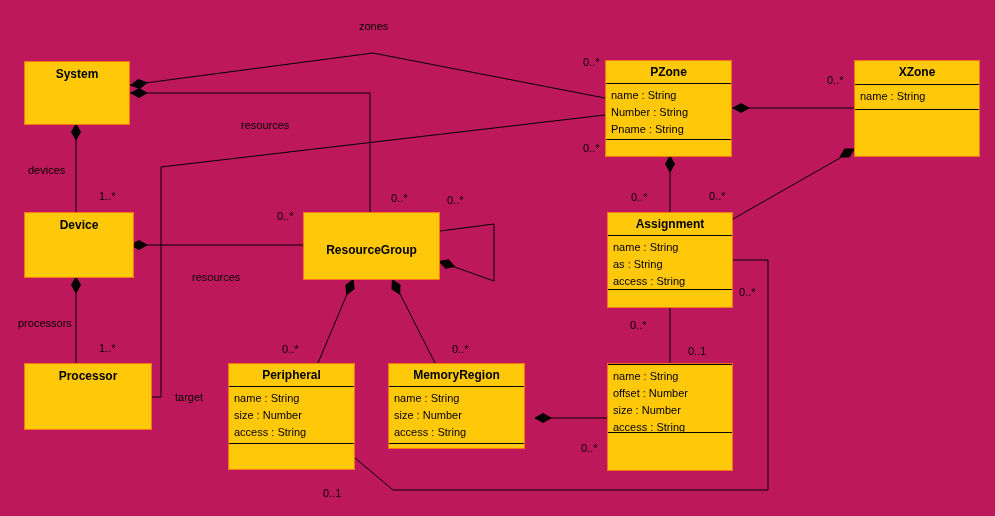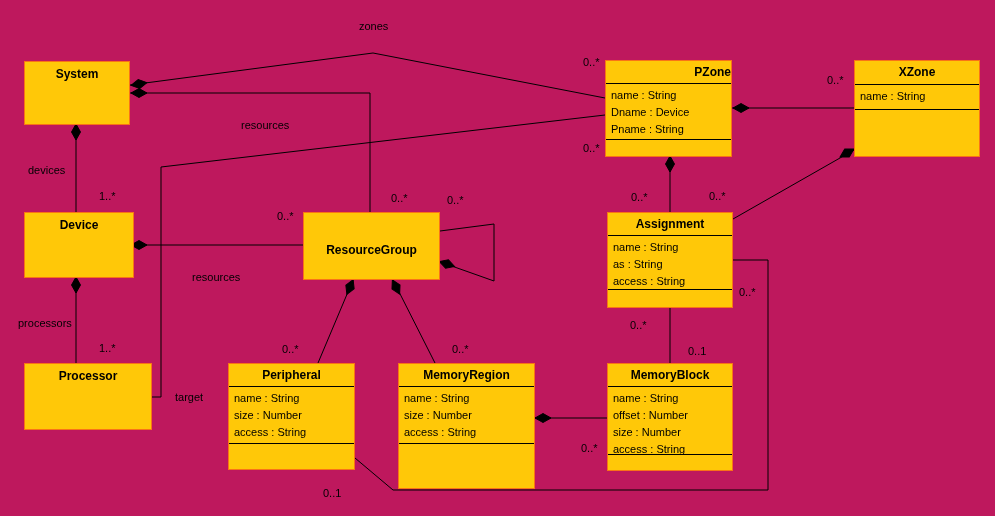--- a/index.html
+++ b/index.html
@@ -83,24 +83,24 @@
       <div class="uml-class" style="left: 24px; top: 212px; width: 110px; height: 66px;">
         <div class="uml-title" style="padding-top: 5px;">Device</div>
       </div>
       <div class="uml-class" style="left: 24px; top: 363px; width: 128px; height: 67px;">
         <div class="uml-title" style="padding-top: 5px;">Processor</div>
       </div>
       <div class="uml-class" style="left: 303px; top: 212px; width: 137px; height: 68px;">
         <div class="uml-title" style="padding-top: 5px; margin-top: 25px;">ResourceGroup</div>
       </div>
       <div class="uml-class" style="left: 605px; top: 60px; width: 127px; height: 97px;">
-        <div class="uml-title" style="height: 22px; line-height: 22px; text-align: right;">PZone</div>
+        <div class="uml-title" style="height: 22px; line-height: 22px;">PZone</div>
         <div class="uml-attrs" style="height: 57px;">
           <div class="uml-attr">name : String</div>
-          <div class="uml-attr">Dname : Device</div>
+          <div class="uml-attr">Number : String</div>
           <div class="uml-attr">Pname : String</div>
         </div>
         <div class="uml-ops"></div>
       </div>
       <div class="uml-class" style="left: 854px; top: 60px; width: 126px; height: 97px;">
         <div class="uml-title" style="height: 23px; line-height: 23px;">XZone</div>
         <div class="uml-attrs" style="height: 26px;">
           <div class="uml-attr">name : String</div>
         </div>
         <div class="uml-ops"></div>
@@ -116,31 +116,30 @@
       </div>
       <div class="uml-class" style="left: 228px; top: 363px; width: 127px; height: 107px;">
         <div class="uml-title" style="height: 22px; line-height: 22px;">Peripheral</div>
         <div class="uml-attrs" style="height: 58px;">
           <div class="uml-attr">name : String</div>
           <div class="uml-attr">size : Number</div>
           <div class="uml-attr">access : String</div>
         </div>
         <div class="uml-ops"></div>
       </div>
-      <div class="uml-class" style="left: 398px; top: 363px; width: 137px; height: 126px;">
+      <div class="uml-class" style="left: 388px; top: 363px; width: 137px; height: 86px;">
         <div class="uml-title" style="height: 22px; line-height: 22px;">MemoryRegion</div>
         <div class="uml-attrs" style="height: 58px;">
           <div class="uml-attr">name : String</div>
           <div class="uml-attr">size : Number</div>
           <div class="uml-attr">access : String</div>
         </div>
         <div class="uml-ops"></div>
       </div>
       <div class="uml-class" style="left: 607px; top: 363px; width: 126px; height: 108px;">
-        <div class="uml-title" style="height: 22px; line-height: 22px;">MemoryBlock</div>
         <div class="uml-attrs" style="height: 69px;">
           <div class="uml-attr">name : String</div>
           <div class="uml-attr">offset : Number</div>
           <div class="uml-attr">size : Number</div>
           <div class="uml-attr">access : String</div>
         </div>
         <div class="uml-ops"></div>
       </div>
     </div>
 </div>

